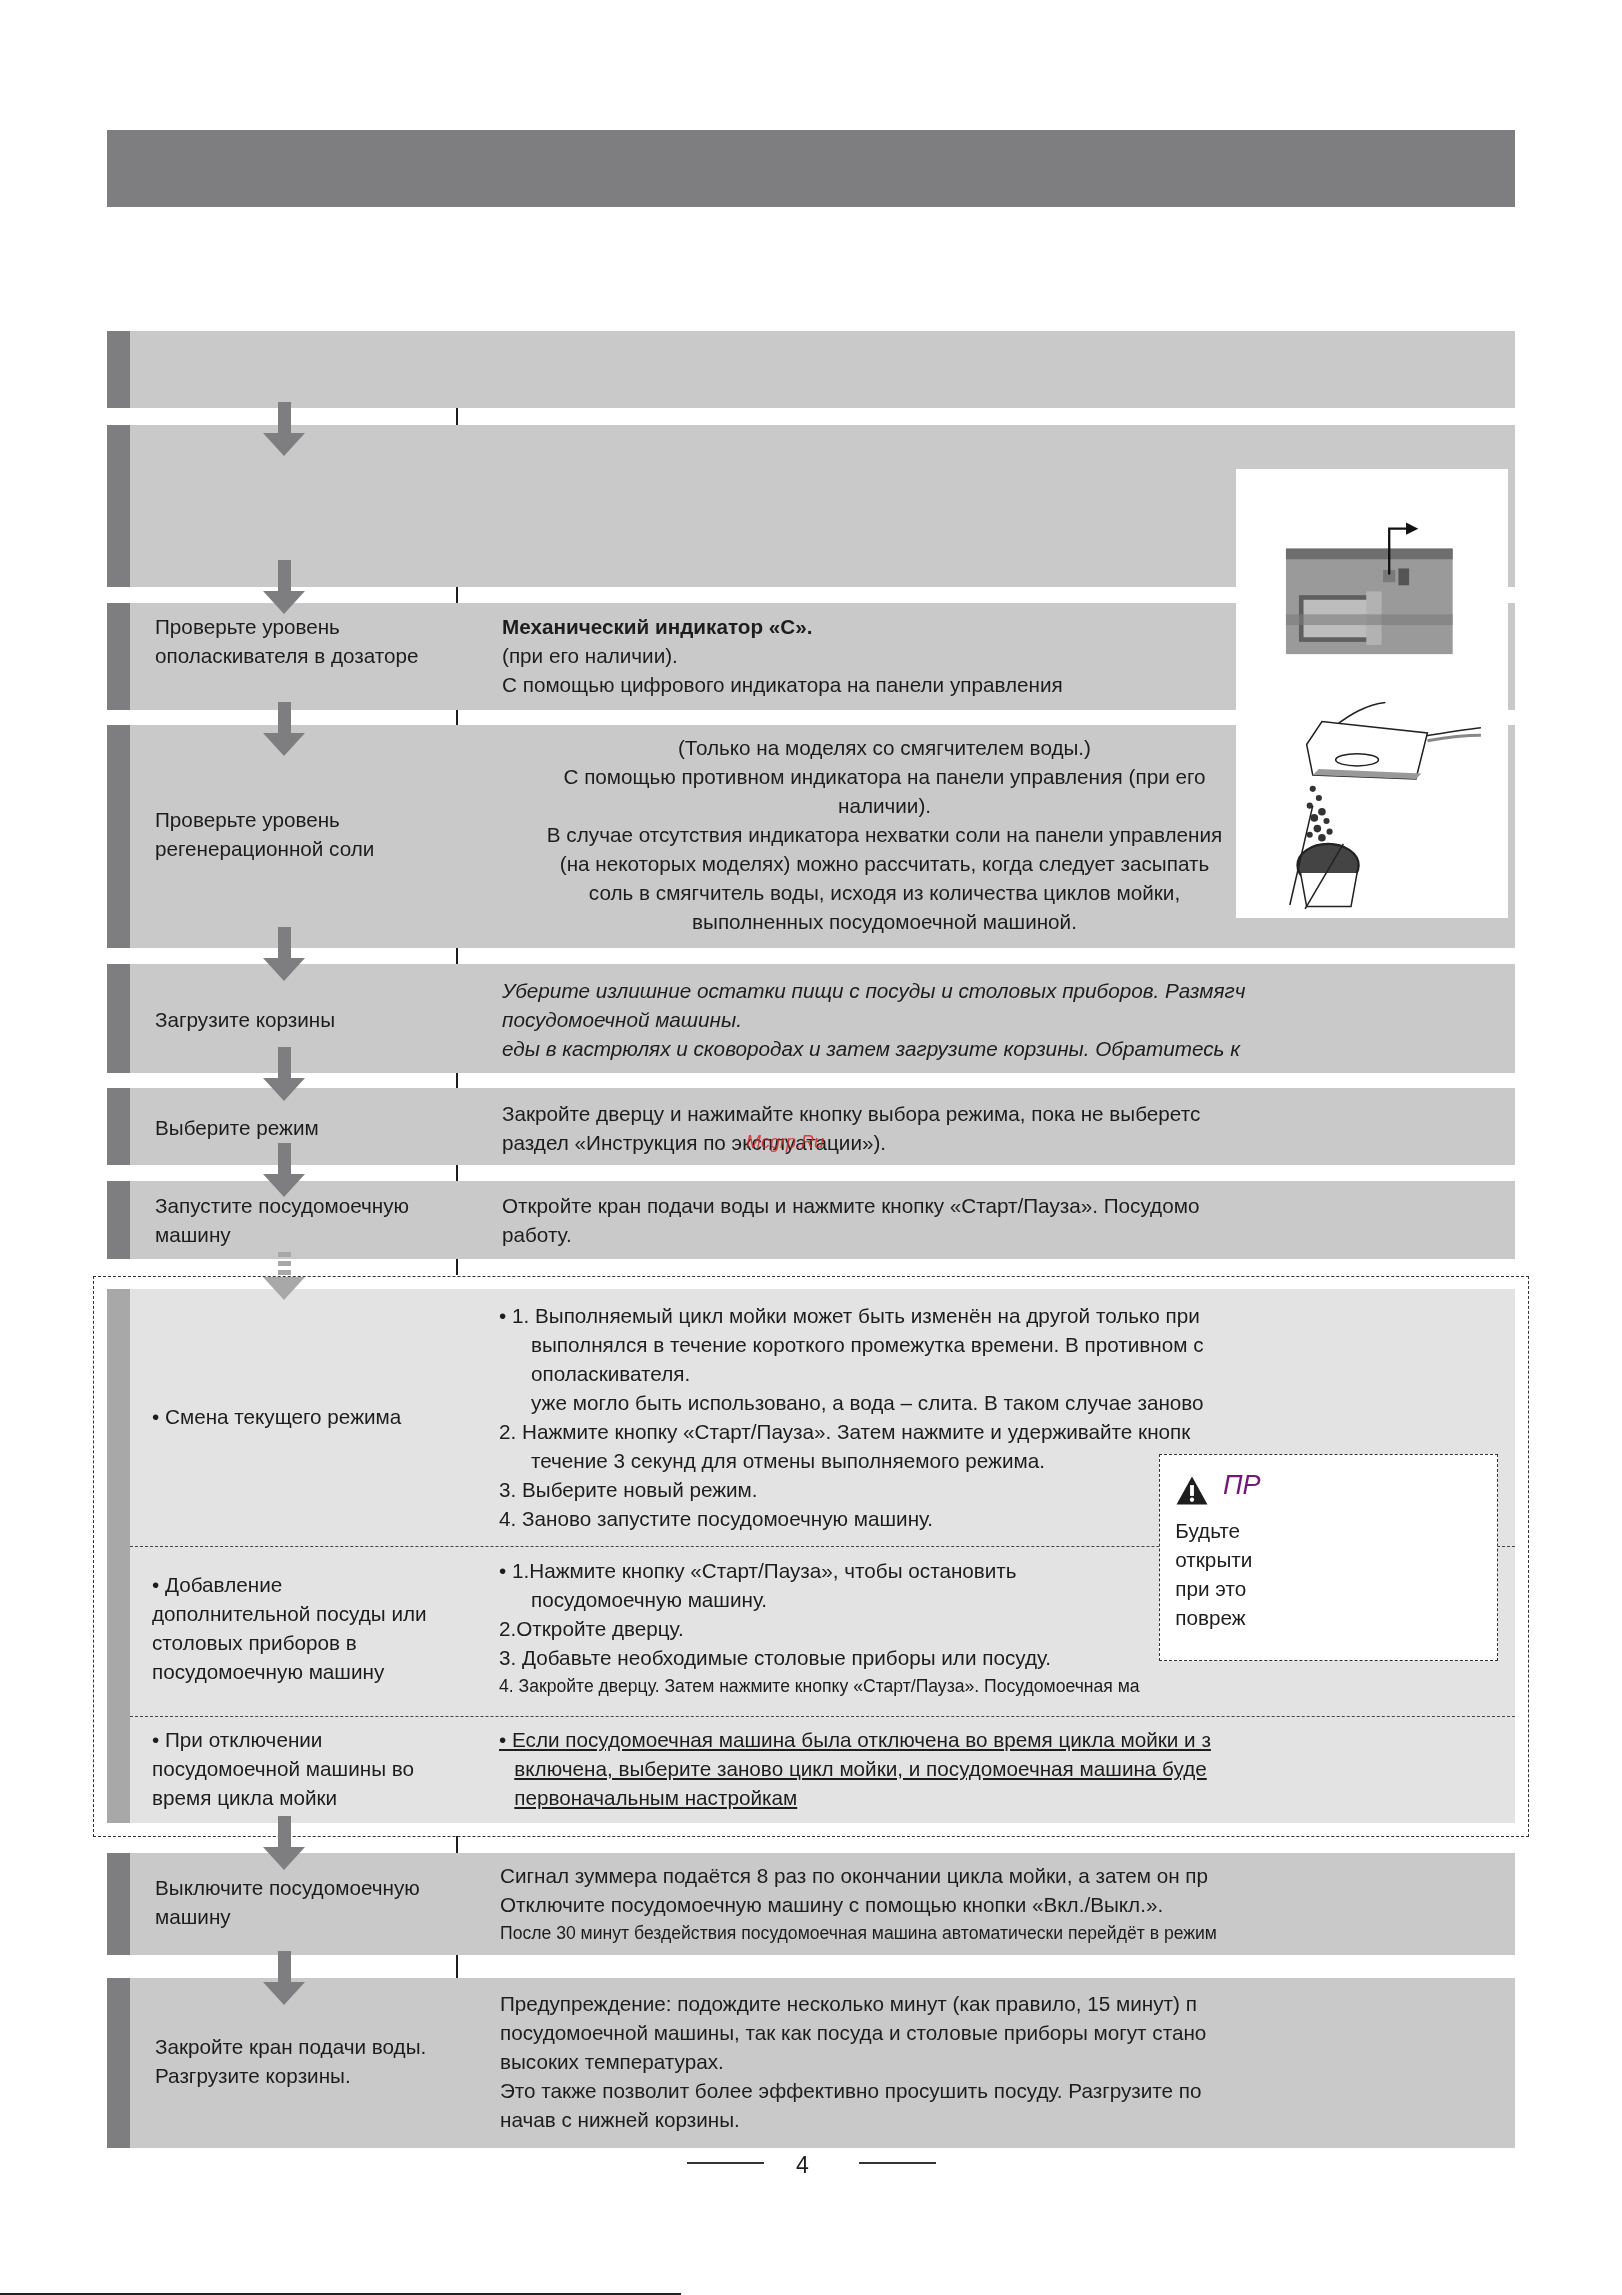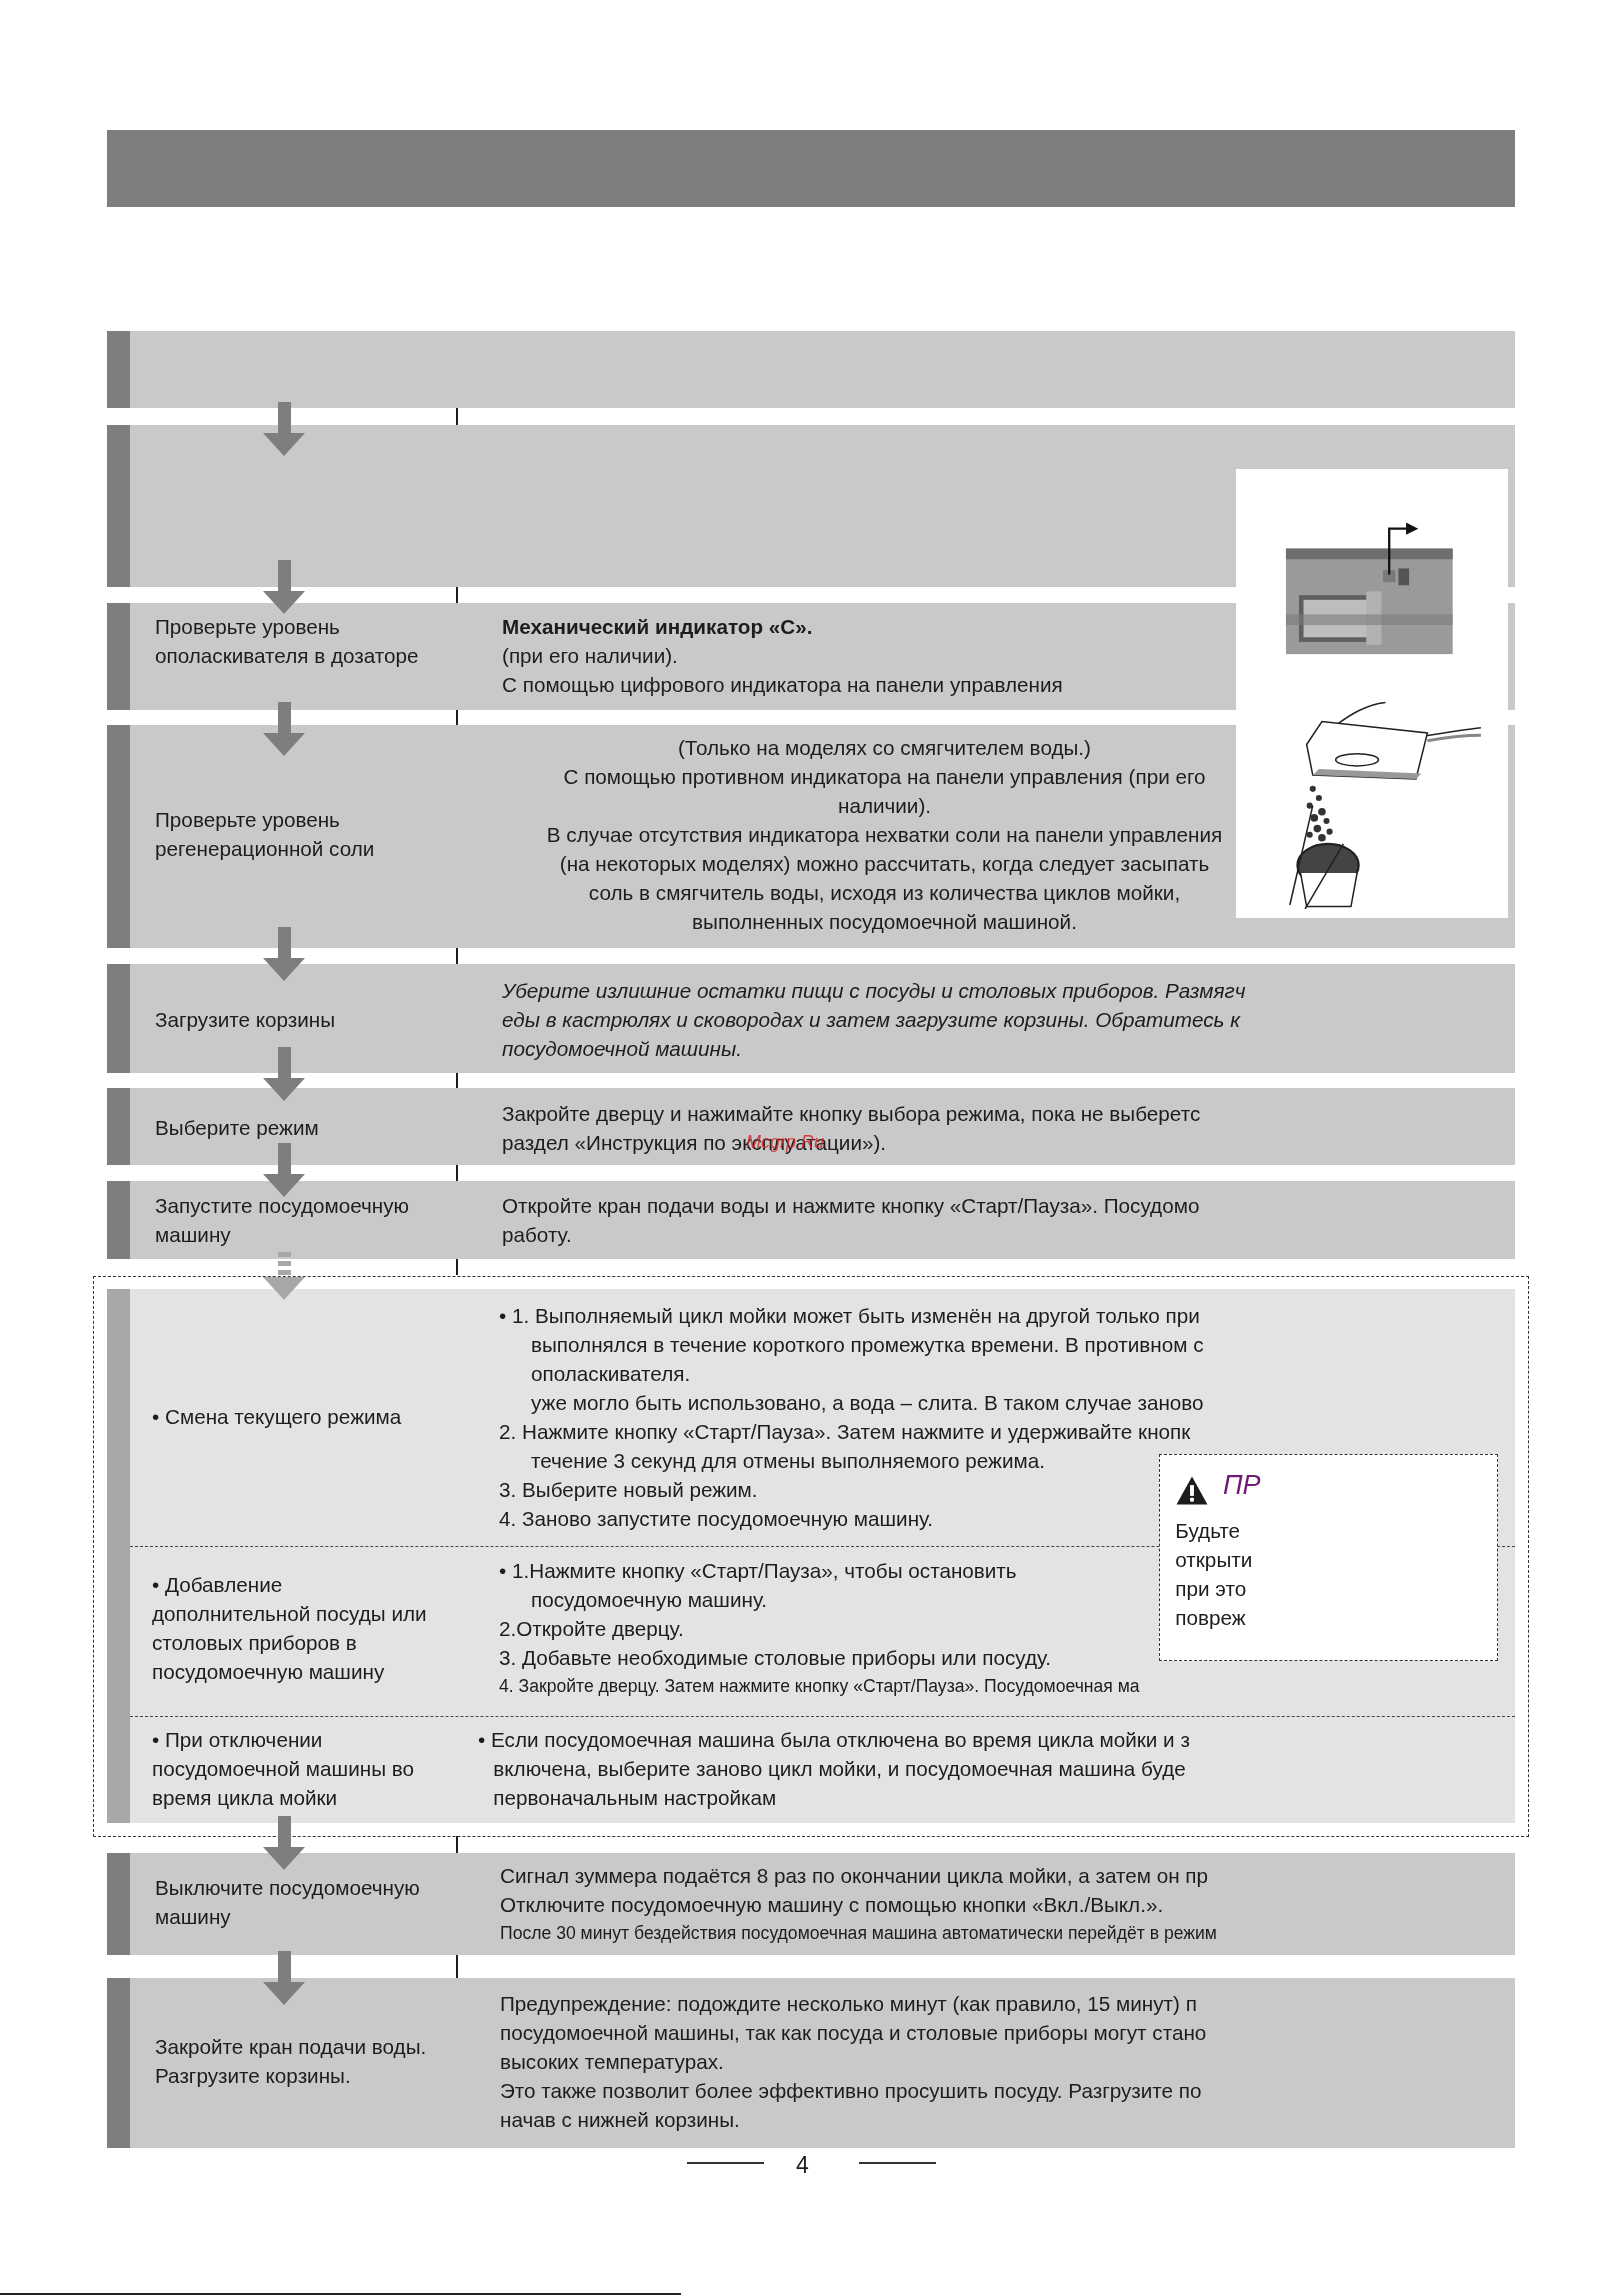--- a/index.html
+++ b/index.html
@@ -111,22 +111,22 @@
     <line x1="90" y1="285" x2="140" y2="200" stroke="#222" stroke-width="2"></line>
   </svg>
 </div>
 
 <div class="row" style="top:964px;height:109px;">
     <div class="accent"></div>
   </div>
 <div class="left-label" style="top:1005px;">Загрузите корзины</div>
 <div class="right-text" style="top:976px;font-style:italic;">
   <p>Уберите излишние остатки пищи с посуды и столовых приборов. Размягч</p>
+  <p>посудомоечной машины.</p>
   <p>еды в кастрюлях и сковородах и затем загрузите корзины. Обратитесь к</p>
-  <p>посудомоечной машины.</p>
 </div>
 
 <div class="row" style="top:1088px;height:77px;">
     <div class="accent"></div>
   </div>
 <div class="left-label" style="top:1113px;">Выберите режим</div>
 <div class="right-text" style="top:1099px;">
   <p>Закройте дверцу и нажимайте кнопку выбора режима, пока не выберетс</p>
   <p>раздел «Инструкция по эксплуатации»).</p>
 </div>
@@ -163,21 +163,21 @@
 <div class="left-label" style="top:1570px;left:152px;width:283px;">• Добавление дополнительной посуды или столовых приборов в посудомоечную машину</div>
 <div class="right-text" style="top:1556px;left:499px;">
   <p>• 1.Нажмите кнопку «Старт/Пауза», чтобы остановить</p>
   <p class="indent">посудомоечную машину.</p>
   <p>2.Откройте дверцу.</p>
   <p>3. Добавьте необходимые столовые приборы или посуду.</p>
   <p class="small">4. Закройте дверцу. Затем нажмите кнопку «Старт/Пауза». Посудомоечная ма</p>
 </div>
 
 <div class="left-label" style="top:1725px;left:152px;width:283px;">• При отключении посудомоечной машины во время цикла мойки</div>
-<div class="right-text" style="top:1725px;left:478px;">
+<div class="right-text" style="top:1725px;left:499px;text-decoration:underline;">
   <p>• Если посудомоечная машина была отключена во время цикла мойки и з</p>
   <p style="padding-left:15.3px;">включена, выберите заново цикл мойки, и посудомоечная машина буде</p>
   <p style="padding-left:15.3px;">первоначальным настройкам</p>
 </div>
 
 <div class="warn-box">
   <svg style="position:absolute;left:15.3px;top:20px;" width="34" height="31" viewBox="0 0 44 40">
     <polygon points="22,2 42,38 2,38" fill="#1d1d1d"></polygon>
     <rect x="19.5" y="13" width="5" height="14" fill="#fff"></rect>
     <circle cx="22" cy="32" r="2.8" fill="#fff"></circle>

